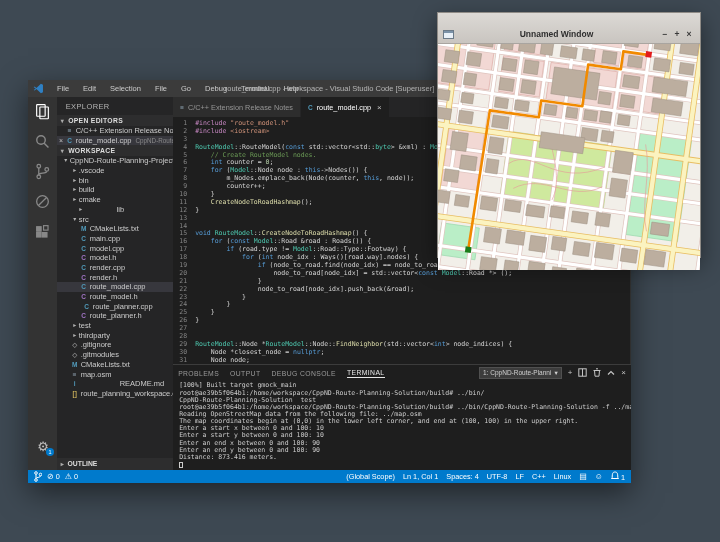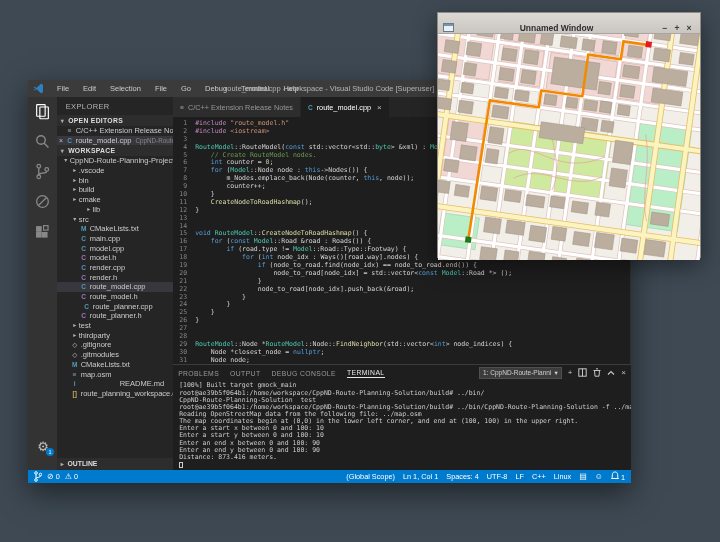--- a/index.html
+++ b/index.html
@@ -84,22 +84,22 @@
   .statusbar { height:13px; background:#007acc; color:#ffffff; display:flex; align-items:center;
                font-size:7.3px; padding:0 6px; flex:0 0 auto; }
   .sb-left { display:flex; align-items:center; gap:5px; }
   .sb-right { margin-left:auto; display:flex; align-items:center; gap:8px; }
   .sb-item { white-space:nowrap; }
   .sb-ico { font-size:8px; line-height:13px; }
 
   
   .mapwin { position:absolute; left:437px; top:12px; width:264px; height:246px; z-index:10;
             border:1px solid #8f8b86; box-shadow:0 8px 22px rgba(0,0,0,.45); background:#f2efe9; }
-  .map-titlebar { height:18px; background:linear-gradient(#dcd9d5,#c9c5c0); border-bottom:1px solid #a9a5a0;
-                  display:flex; align-items:flex-start; padding:10px 5px; }
+  .map-titlebar { height:31px; background:linear-gradient(#dcd9d5,#c9c5c0); border-bottom:1px solid #a9a5a0;
+                  display:flex; align-items:flex-end; padding:4px 5px; }
   .map-title { flex:1; text-align:center; font-size:8.5px; font-weight:bold; color:#2e2e2e; }
   .map-ctrl { font-size:8.5px; color:#3a3a3a; width:12px; text-align:center; font-weight:bold; }
   .map-appicon { width:11px; height:9px; border:1px solid #6b7a88; background:#e8f0f8; position:relative; }
   .map-appicon:before { content:""; position:absolute; left:0; right:0; top:0; height:2px; background:#7b92a8; }
   svg.mapsvg { display:block; }
 </style>
 </head>
 <body>
 
 <div class="desktop">
@@ -186,21 +186,21 @@
               <span class="lbl">bin</span>
             </div>
             <div class="row" style="padding-left: 14px;">
               <span class="tri">▸</span>
               <span class="lbl">build</span>
             </div>
             <div class="row" style="padding-left: 14px;">
               <span class="tri">▸</span>
               <span class="lbl">cmake</span>
             </div>
-            <div class="row" style="padding-left: 28px;">
+            <div class="row" style="padding-left: 20px; gap: 32px;">
               <span class="tri">▸</span>
               <span class="lbl">lib</span>
             </div>
             <div class="row" style="padding-left: 14px;">
               <span class="tri">▾</span>
               <span class="lbl">src</span>
             </div>
             <div class="row" style="padding-left: 23px;">
               <span class="ficon" style="color: rgb(81, 154, 186);">M</span>
               <span class="lbl">CMakeLists.txt</span>

